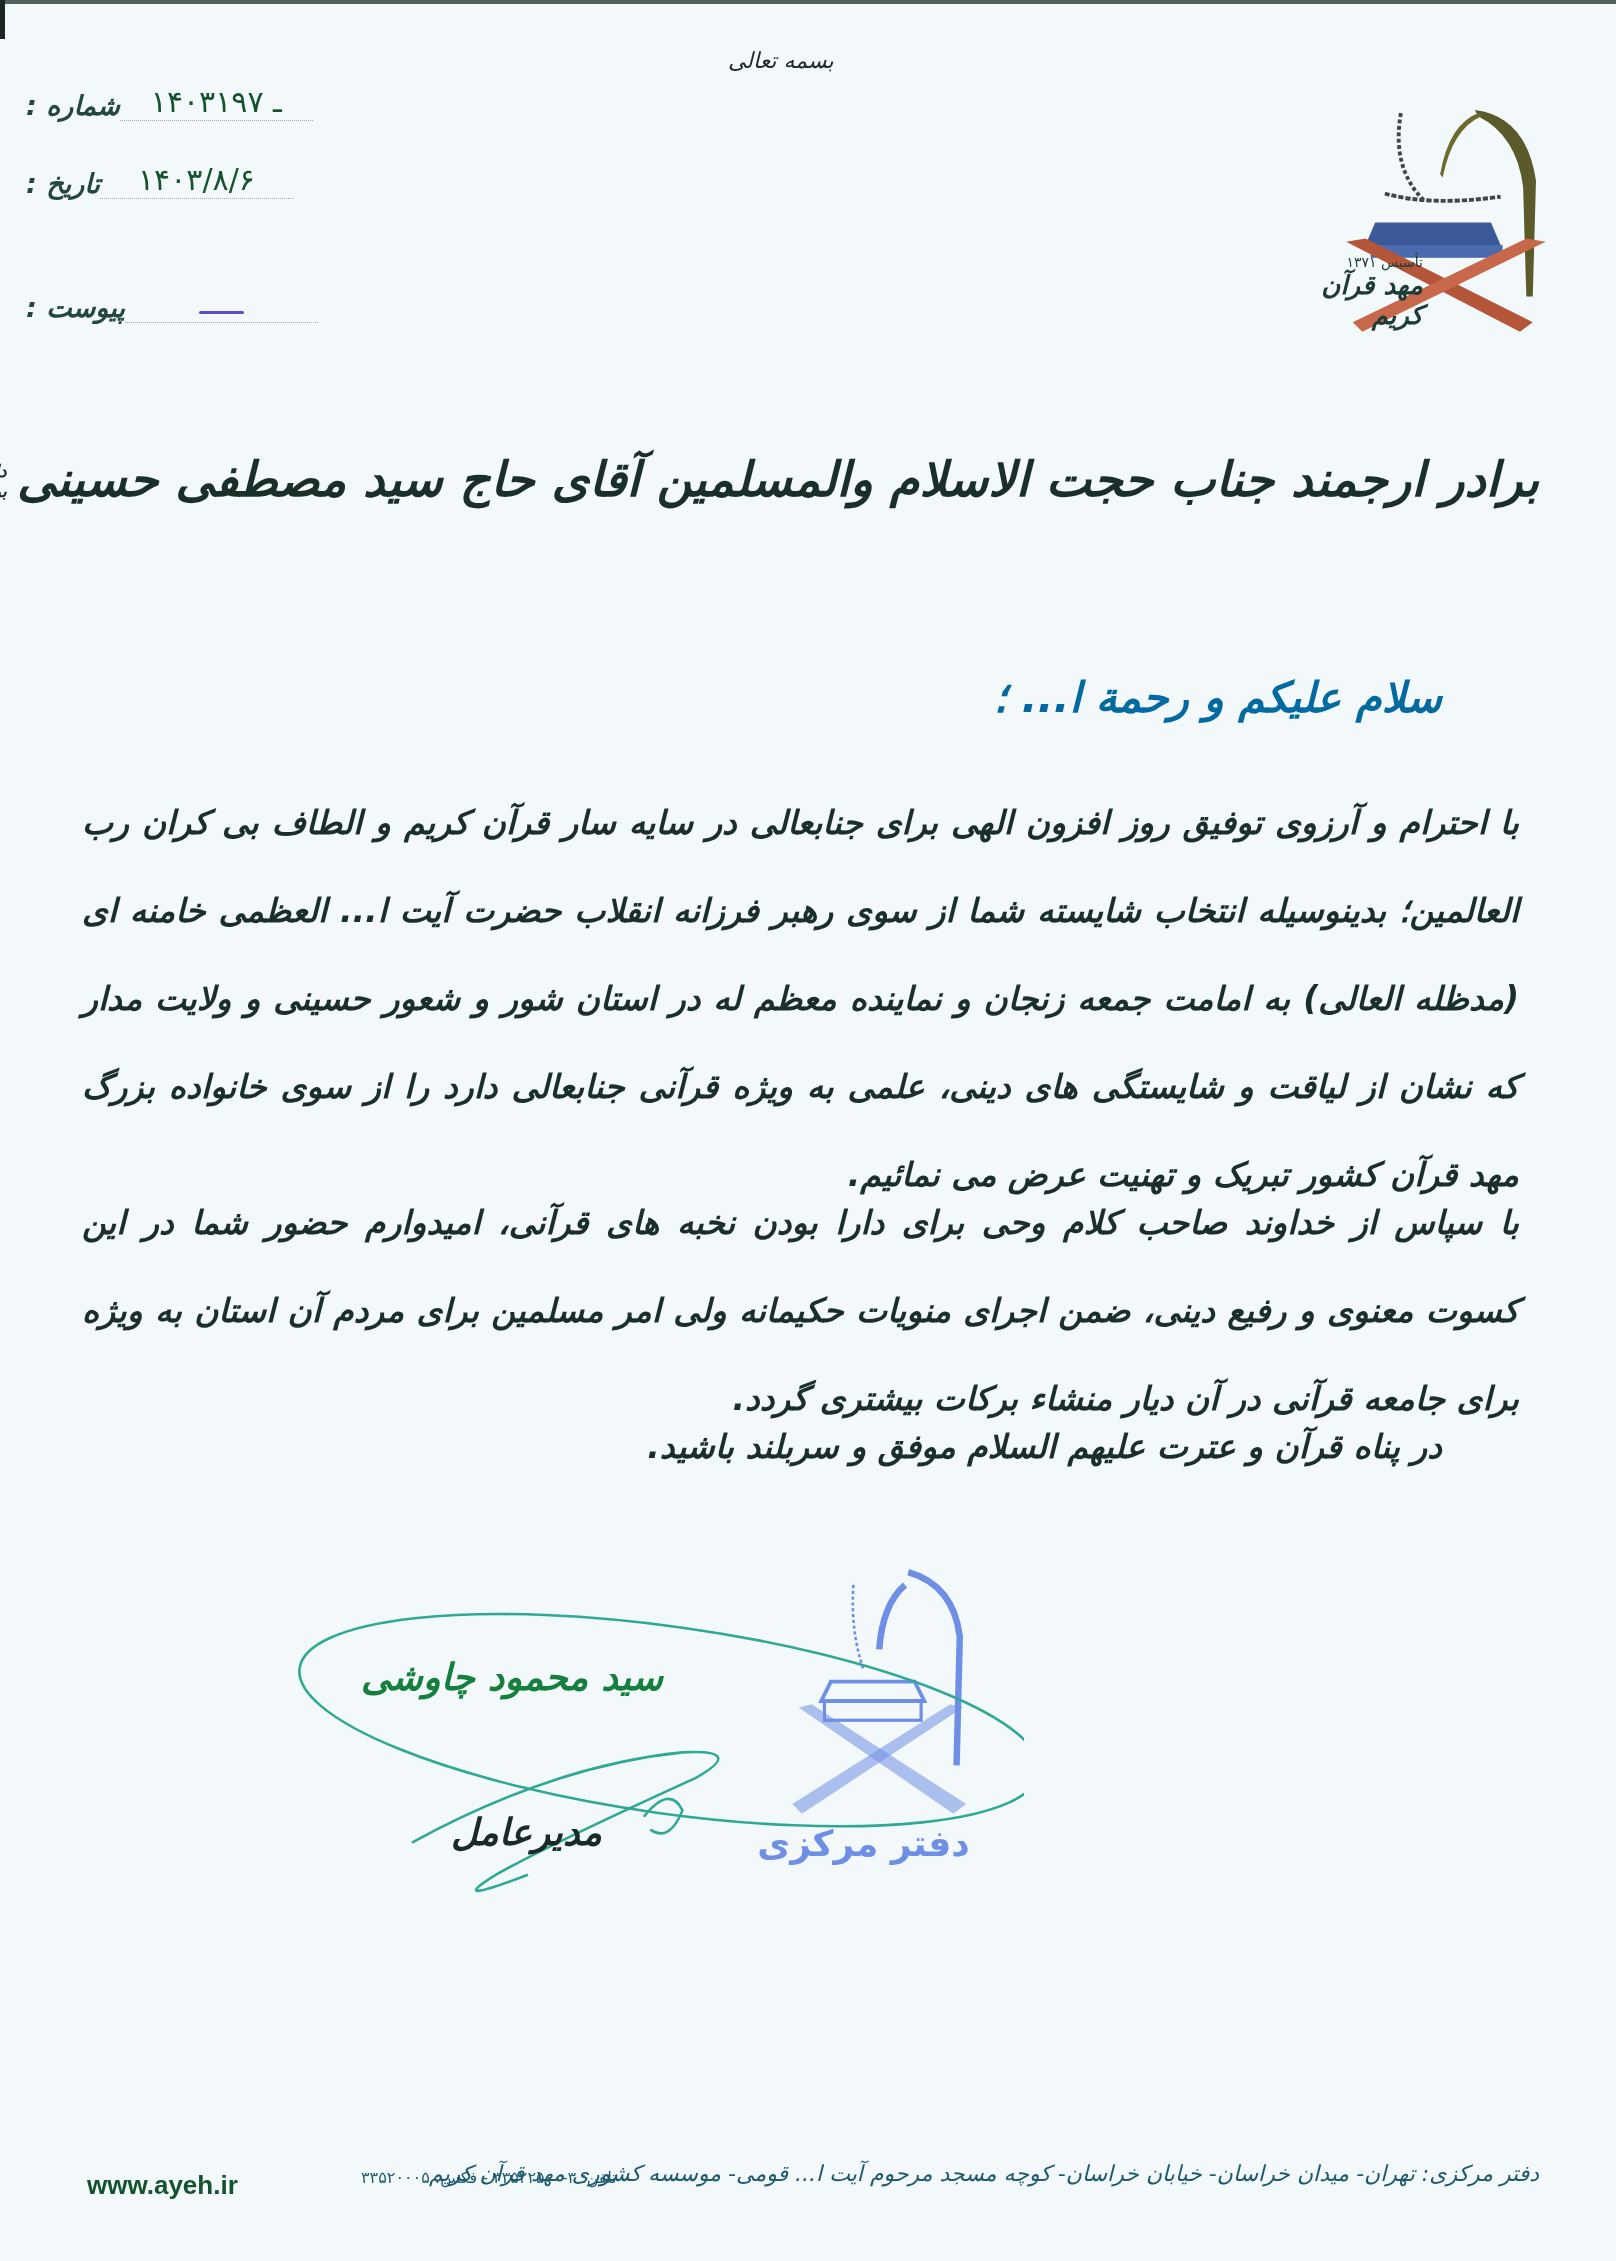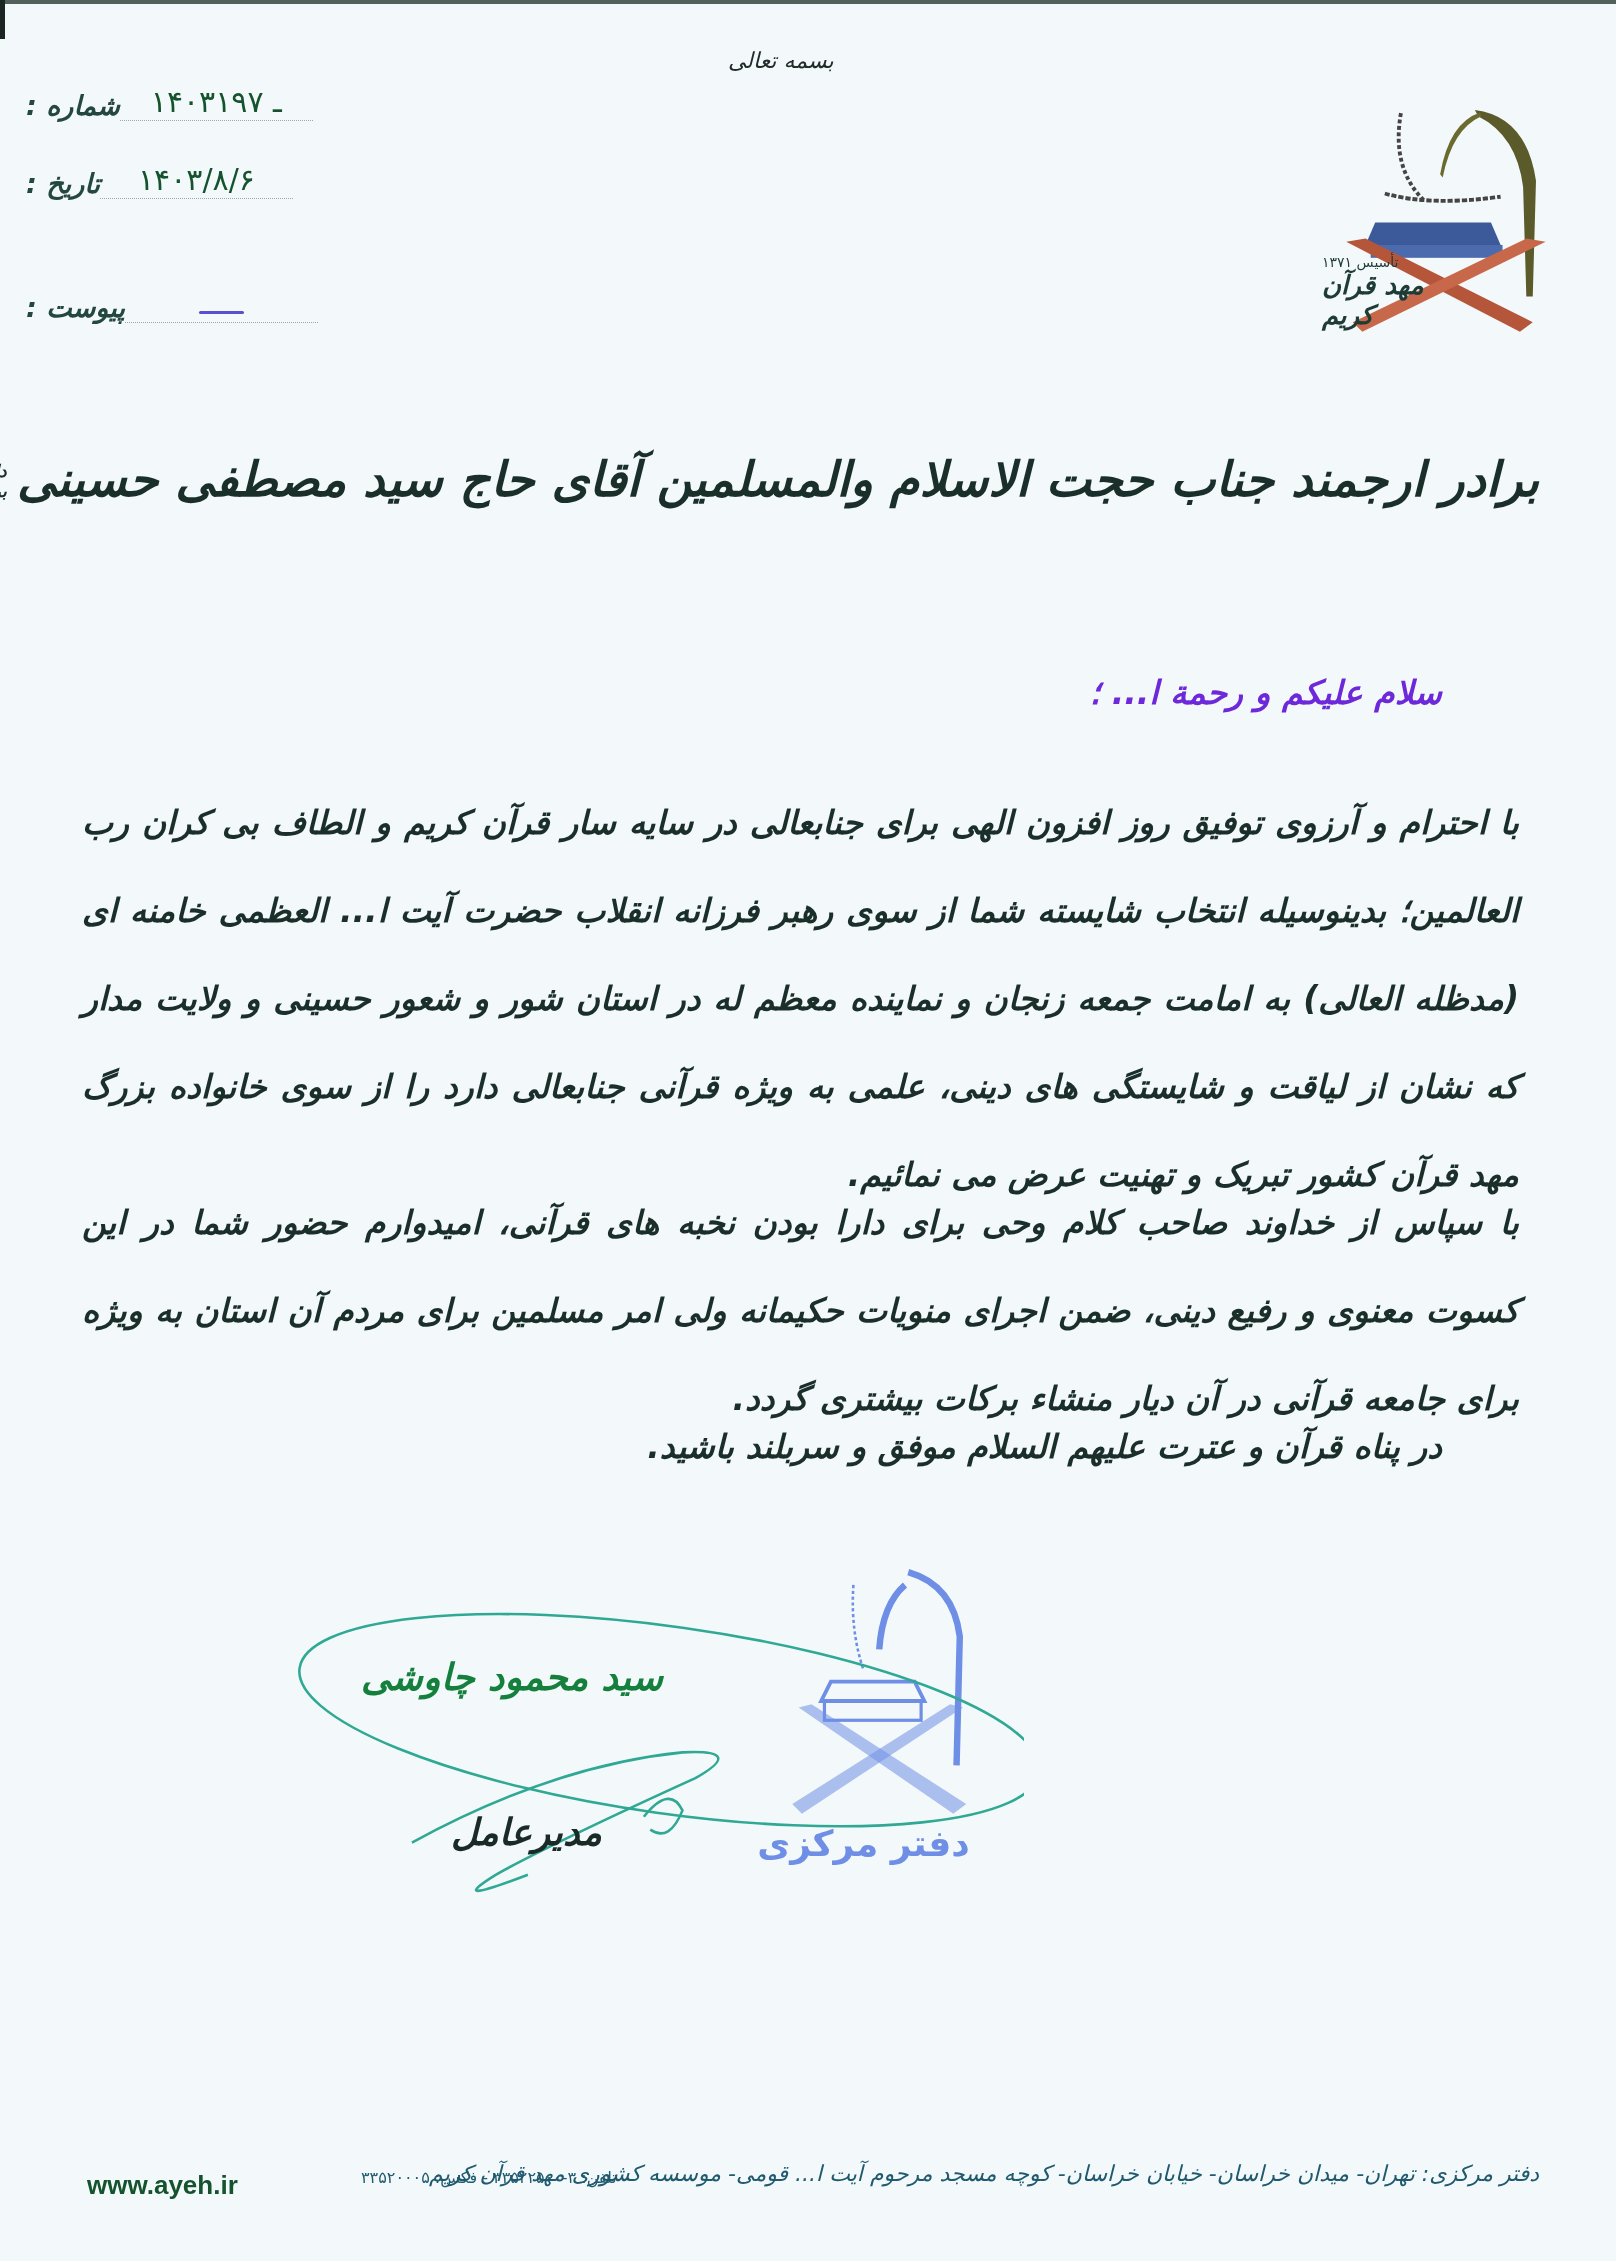--- a/index.html
+++ b/index.html
@@ -23,31 +23,31 @@
     font-family: "DejaVu Sans", sans-serif; font-size: 30px; color: #14532d;
     text-align: center; direction: ltr; letter-spacing: 1.3px; padding-bottom: 1.3px;
   }
   .meta-row.number { left: 26px; top: 84px; }
   .meta-row.date { left: 26px; top: 162px; }
   .meta-row.attach { left: 26px; top: 245px; margin-top: 41px; }
   .attach-dash { display: inline-block; width: 45px; height: 3.2px; background: #5a4fd0; border-radius: 1.9px; margin-top: 13px; }
 
   
   .logo { position: absolute; left: 1314px; top: 52px; width: 251px; height: 283px; }
-  .logo-caption { position: absolute; left: 1322px; top: 254px; width: 155px; text-align: left; color: #1f3b36; }
+  .logo-caption { position: absolute; left: 1268px; top: 254px; width: 155px; text-align: right; color: #1f3b36; }
   .logo-year { font-size: 14px; }
   .logo-name { font-size: 26px; font-style: italic; font-weight: bold; }
 
   
   .recipient { position: absolute; right: 77px; top: 451px; display: flex; align-items: flex-end; gap: 10.3px; }
   .recipient-title { font-size: 48px; font-weight: bold; font-style: italic; color: #1a2e2a; white-space: nowrap; letter-spacing: -0.6px; }
   .recipient-suffix { font-size: 17px; font-weight: bold; font-style: italic; color: #1a2e2a; padding-bottom: 6.4px; }
 
   
-  .salutation { position: absolute; right: 174px; top: 673px; font-size: 33px; font-style: italic; font-weight: bold; color: #6d28d9; text-align: center; }
+  .salutation { position: absolute; right: 174px; top: 673px; font-size: 42px; font-style: italic; font-weight: bold; color: #0369a1; text-align: center; }
   .paragraph { position: absolute; right: 97px; width: 1437px; font-size: 33px; font-style: italic; font-weight: bold; color: #1a2e2a; line-height: 88px; text-align: justify; text-align-last: right; }
   .p1 { top: 779px; }
   .p2 { top: 1179px; }
   .closing { position: absolute; right: 174px; top: 1427px; font-size: 33px; font-style: italic; font-weight: bold; color: #1a2e2a; }
 
   
   .sig-scribble { position: absolute; left: 283px; top: 1572px; width: 741px; height: 335px; }
   .sig-name { position: absolute; left: 361px; top: 1656px; font-size: 37px; font-weight: bold; font-style: italic; color: #15803d; white-space: nowrap; }
   .sig-role { position: absolute; left: 451px; top: 1778px; font-size: 37px; font-weight: bold; font-style: italic; color: #1a2a26; white-space: nowrap; margin-top: 33px; }
 

